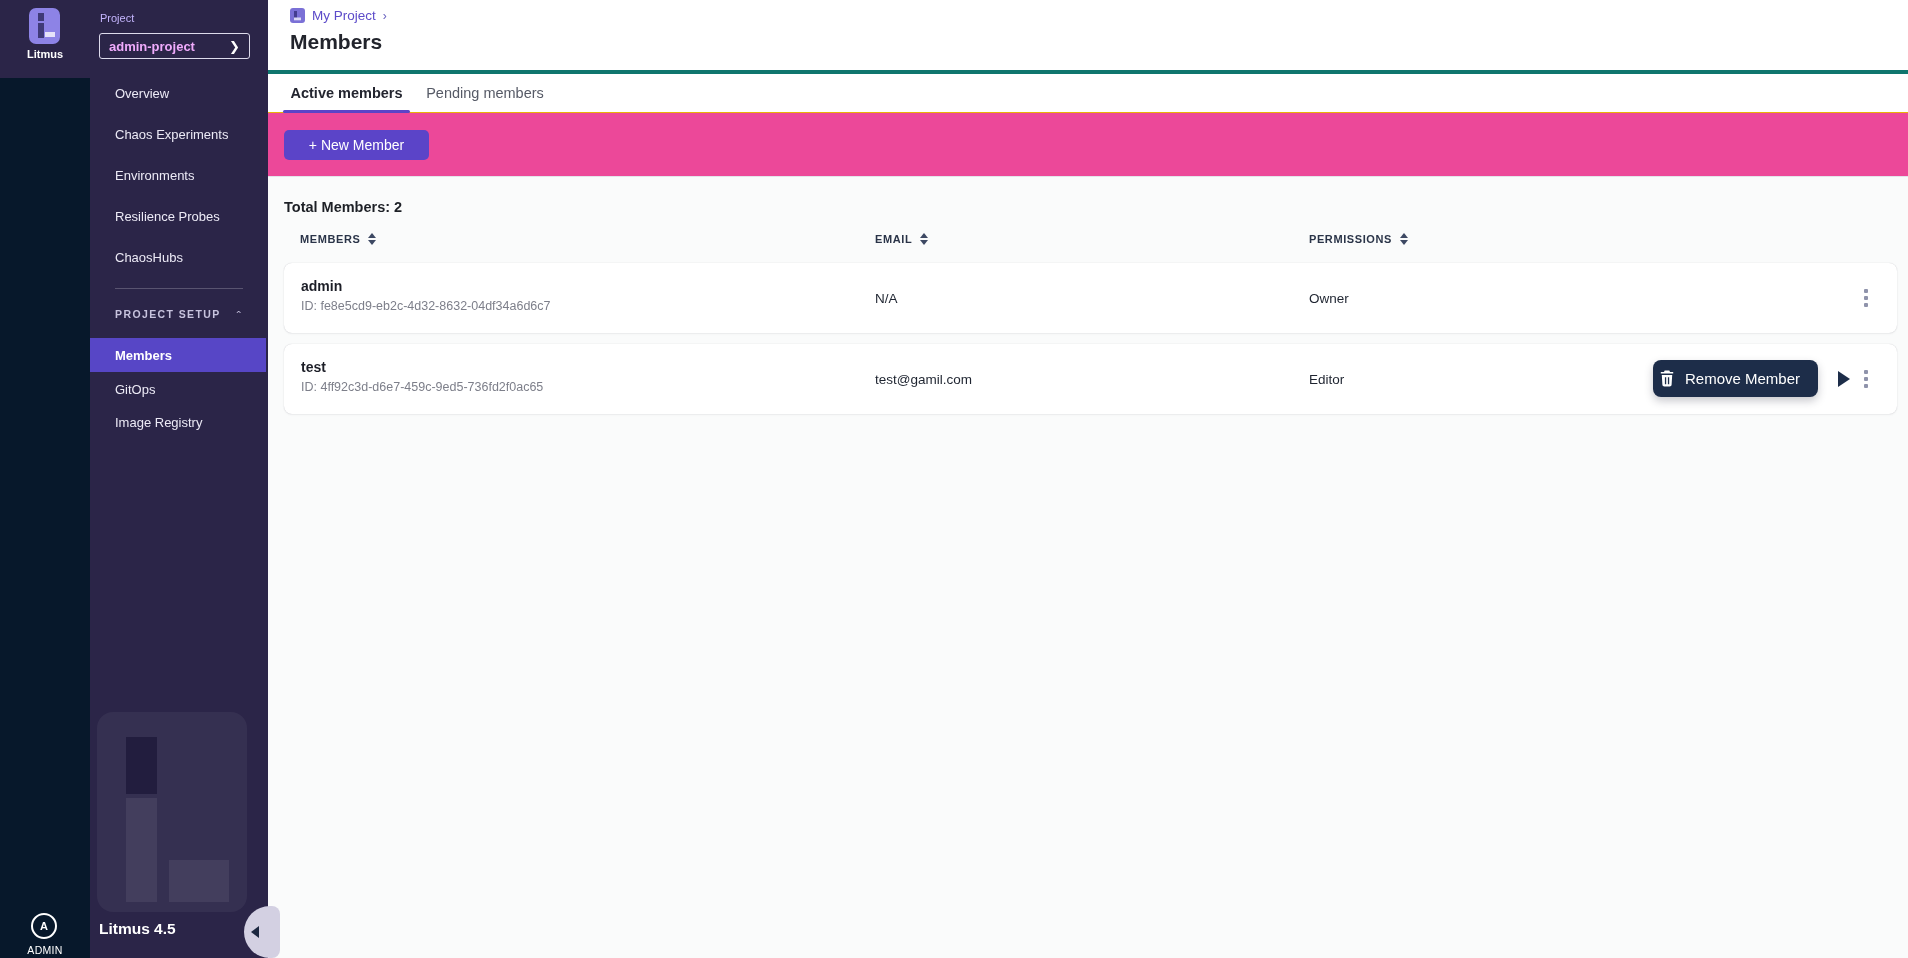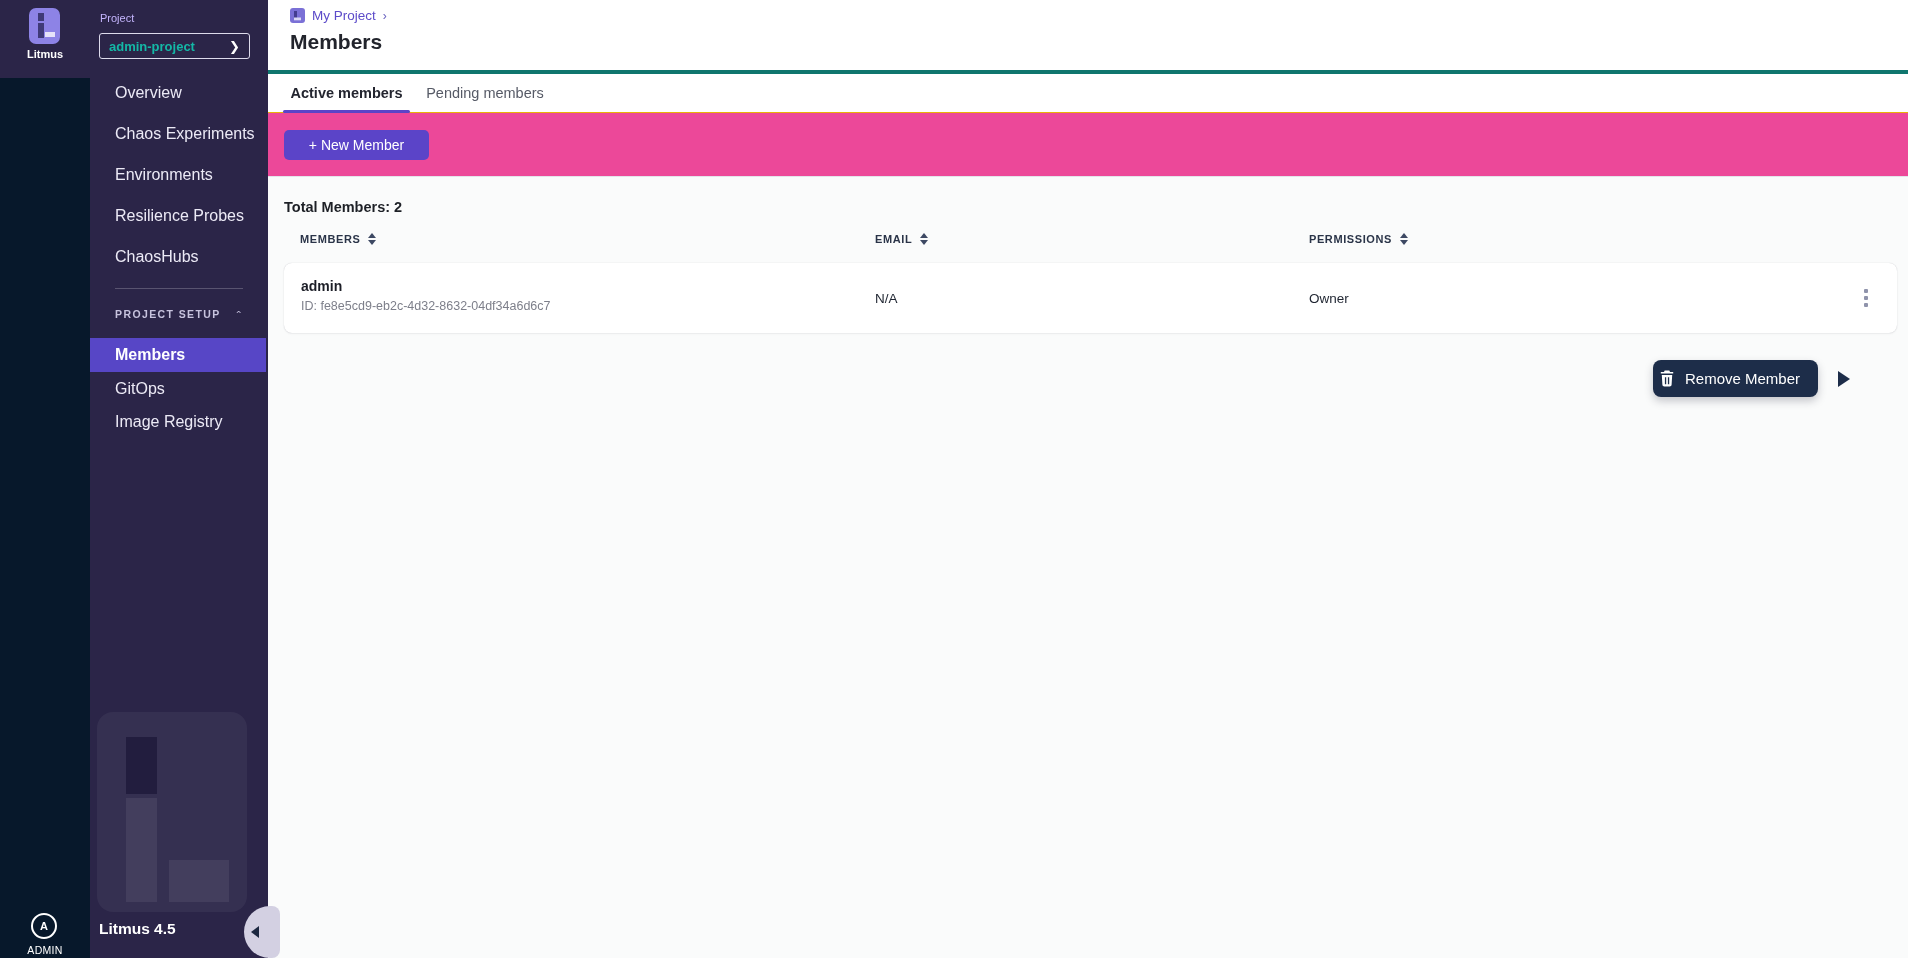--- a/index.html
+++ b/index.html
@@ -21,24 +21,24 @@
   .logo-label { left:0; top:48px; width:90px; text-align:center; color:#ffffff; font-size:11px; font-weight:700; }
   .avatar { left:31px; top:913px; width:26px; height:26px; border:2px solid #ffffff; border-radius:50%;
             color:#ffffff; font-size:11px; font-weight:700; display:flex; align-items:center; justify-content:center; }
   .avatar-label { left:0; top:944px; width:90px; text-align:center; color:#ffffff; font-size:10.5px; letter-spacing:.3px; }
 
   
   .sidebar { left:90px; top:0; width:178px; height:958px; background:#2b2548; z-index:4; }
   .proj-label { left:10px; top:12px; font-size:11px; color:#c4b5fd; }
   .proj-select { left:9px; top:33px; width:151px; height:26px; border:1px solid #dddbec; border-radius:3px;
                  display:flex; align-items:center; justify-content:space-between; padding:0 9px; cursor:pointer; }
-  .proj-select-text { color:#14b8a6; font-size:13px; font-weight:700; }
+  .proj-select-text { color:#f0abfc; font-size:13px; font-weight:700; }
   .proj-select-chevron { color:#ffffff; font-size:13px; font-weight:700; }
   .nav-item { left:0; width:176px; height:34px; display:flex; align-items:center; padding-left:25px;
-              color:#eceaf6; font-size:16px; cursor:pointer; }
+              color:#eceaf6; font-size:13px; cursor:pointer; }
   .nav-item.active { background:#5746c6; color:#ffffff; font-weight:700; }
   .side-divider { left:25px; top:288px; width:128px; height:1px; background:rgba(255,255,255,.22); }
   .section-row { left:25px; top:308px; width:128px; display:flex; align-items:center; justify-content:space-between; cursor:pointer; }
   .section-label { color:#c7c3de; font-size:10.5px; font-weight:700; letter-spacing:1.4px; }
   .section-chevron { color:#c7c3de; font-size:10px; transform:scaleY(.8); }
   .watermark { left:7px; top:712px; width:150px; height:200px; border-radius:16px; background:rgba(255,255,255,.05); }
   .wm-bar1 { left:29px; top:25px;  width:31px; height:57px;  background:rgba(10,6,40,.45); }
   .wm-bar2 { left:29px; top:86px;  width:31px; height:104px; background:rgba(255,255,255,.07); }
   .wm-bar3 { left:72px; top:148px; width:60px; height:42px;  background:rgba(255,255,255,.07); }
   .version { left:9px; top:920px; color:#ffffff; font-size:15.5px; font-weight:700; }
@@ -203,20 +203,31 @@
       <div class="abs cell-id">ID: fe8e5cd9-eb2c-4d32-8632-04df34a6d6c7</div>
       <div class="abs cell-email">N/A</div>
       <div class="abs cell-perm">Owner</div>
       <div class="abs kebab">
           <i></i>
           <i></i>
           <i></i>
         </div>
     </div>
 
+    <div class="abs row-card row2">
+      <div class="abs cell-name">test</div>
+      <div class="abs cell-id">ID: 4ff92c3d-d6e7-459c-9ed5-736fd2f0ac65</div>
+      <div class="abs cell-email">test@gamil.com</div>
+      <div class="abs cell-perm">Editor</div>
+      <div class="abs kebab">
+          <i></i>
+          <i></i>
+          <i></i>
+        </div>
+    </div>
 
     <div class="abs popup">
       <svg width="16" height="17" viewBox="0 0 16 17">
         <path fill="#ffffff" d="M6 .5h4c.4 0 .8.4.8.8v.7h3.4v1.6H1.8V2h3.4v-.7c0-.4.4-.8.8-.8zM2.8 5h10.4l-.6 9.8c-.1 1-.9 1.7-1.9 1.7H5.3c-1 0-1.8-.7-1.9-1.7L2.8 5zm3.1 2.2v7h1.3v-7H5.9zm3 0v7h1.3v-7H8.9z"></path>
       </svg>
       <span class="popup-label">Remove Member</span>
     </div>
     <div class="abs popup-arrow"></div>
   </div>
 </div>

